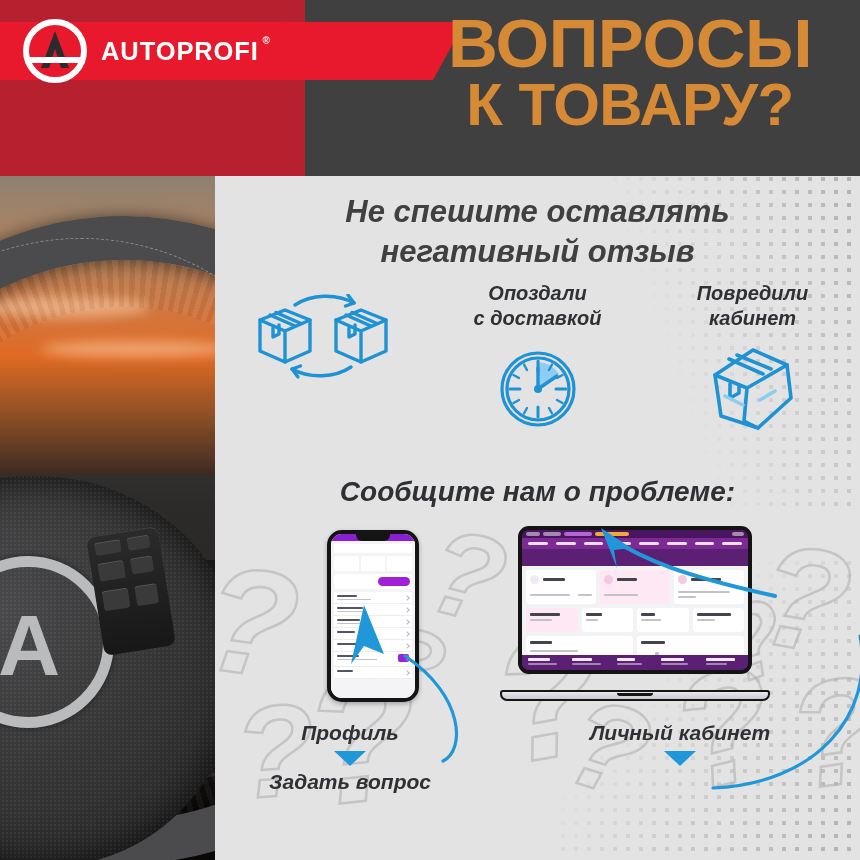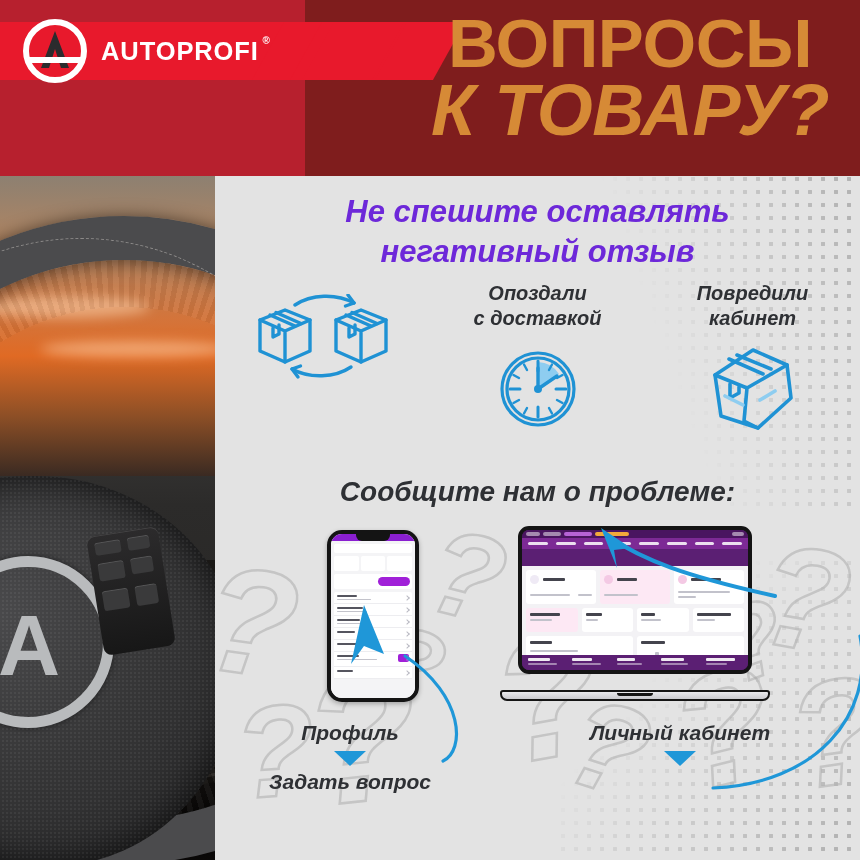--- a/index.html
+++ b/index.html
@@ -36,21 +36,21 @@
   }
   .ht-bot{
     right:0;bottom:0;width:300px;height:300px;
     -webkit-mask-image:linear-gradient(310deg, rgba(0,0,0,1) 8%, rgba(0,0,0,0) 66%);
     mask-image:linear-gradient(310deg, rgba(0,0,0,1) 8%, rgba(0,0,0,0) 66%);
   }
 
   
   .header-band{
     position:absolute;left:0;top:0;width:860px;height:176px;
-    background:#7f1d1d;overflow:hidden;
+    background:#404040;overflow:hidden;
   }
   .red-base{
     position:absolute;left:0;top:0;width:305px;height:176px;
     background:#b7202e;
   }
   .red-bar{
     position:absolute;left:0;top:22px;height:58px;width:420px;
     background:#e8192c;
   }
   .red-bar:after{
@@ -73,21 +73,21 @@
   }
   .logo-reg{position:absolute;top:-2px;right:-12px;font-size:10px;font-weight:700;}
 
   
   .title{
     position:absolute;right:20px;top:12px;width:420px;text-align:center;
     color:#d68a36;font-weight:700;line-height:.94;
     font-family:"Liberation Sans",sans-serif;letter-spacing:-.5px;
   }
   .title-l1{font-size:69px;display:block;}
-  .title-l2{font-size:72px;display:block;font-style:italic;}
+  .title-l2{font-size:60px;display:block;}
 
   
   .photo{
     position:absolute;left:0;top:176px;width:215px;height:684px;overflow:hidden;
     background:linear-gradient(#6d6a66 0%,#4c4a48 18%,#2c2b2a 48%,#23211f 100%);
   }
   .sky{
     position:absolute;left:0;top:0;width:215px;height:300px;
     background:linear-gradient(#8d8071 0%,#b08562 22%,#d4743a 48%,#e06a24 60%,#8d4f26 80%,#3a2a22 100%);
   }
@@ -154,21 +154,21 @@
     background:linear-gradient(#2c2b2c,#171717);border-radius:8px;transform:rotate(-9deg);
     box-shadow:inset 0 1px 0 rgba(255,255,255,.12);
   }
   .ctl{position:absolute;background:#3a3a3b;border-radius:3px;box-shadow:inset 0 1px 0 rgba(255,255,255,.14);}
 
   
   .content{position:absolute;left:215px;top:176px;width:645px;height:684px;}
 
   .h1{
     position:absolute;left:0;top:16px;width:645px;text-align:center;
-    color:#6d28d9;font-weight:700;font-style:italic;font-size:31px;line-height:1.28;
+    color:#404040;font-weight:700;font-style:italic;font-size:31px;line-height:1.28;
     font-family:"Liberation Sans",sans-serif;
   }
 
   
   .reasons{position:absolute;left:0;top:105px;width:645px;display:flex;}
   .reason{flex:1;text-align:center;}
   .reason-label{
     color:#2e3034;font-weight:700;font-style:italic;font-size:20px;line-height:1.25;
     font-family:"Liberation Sans",sans-serif;white-space:pre-line;
   }

